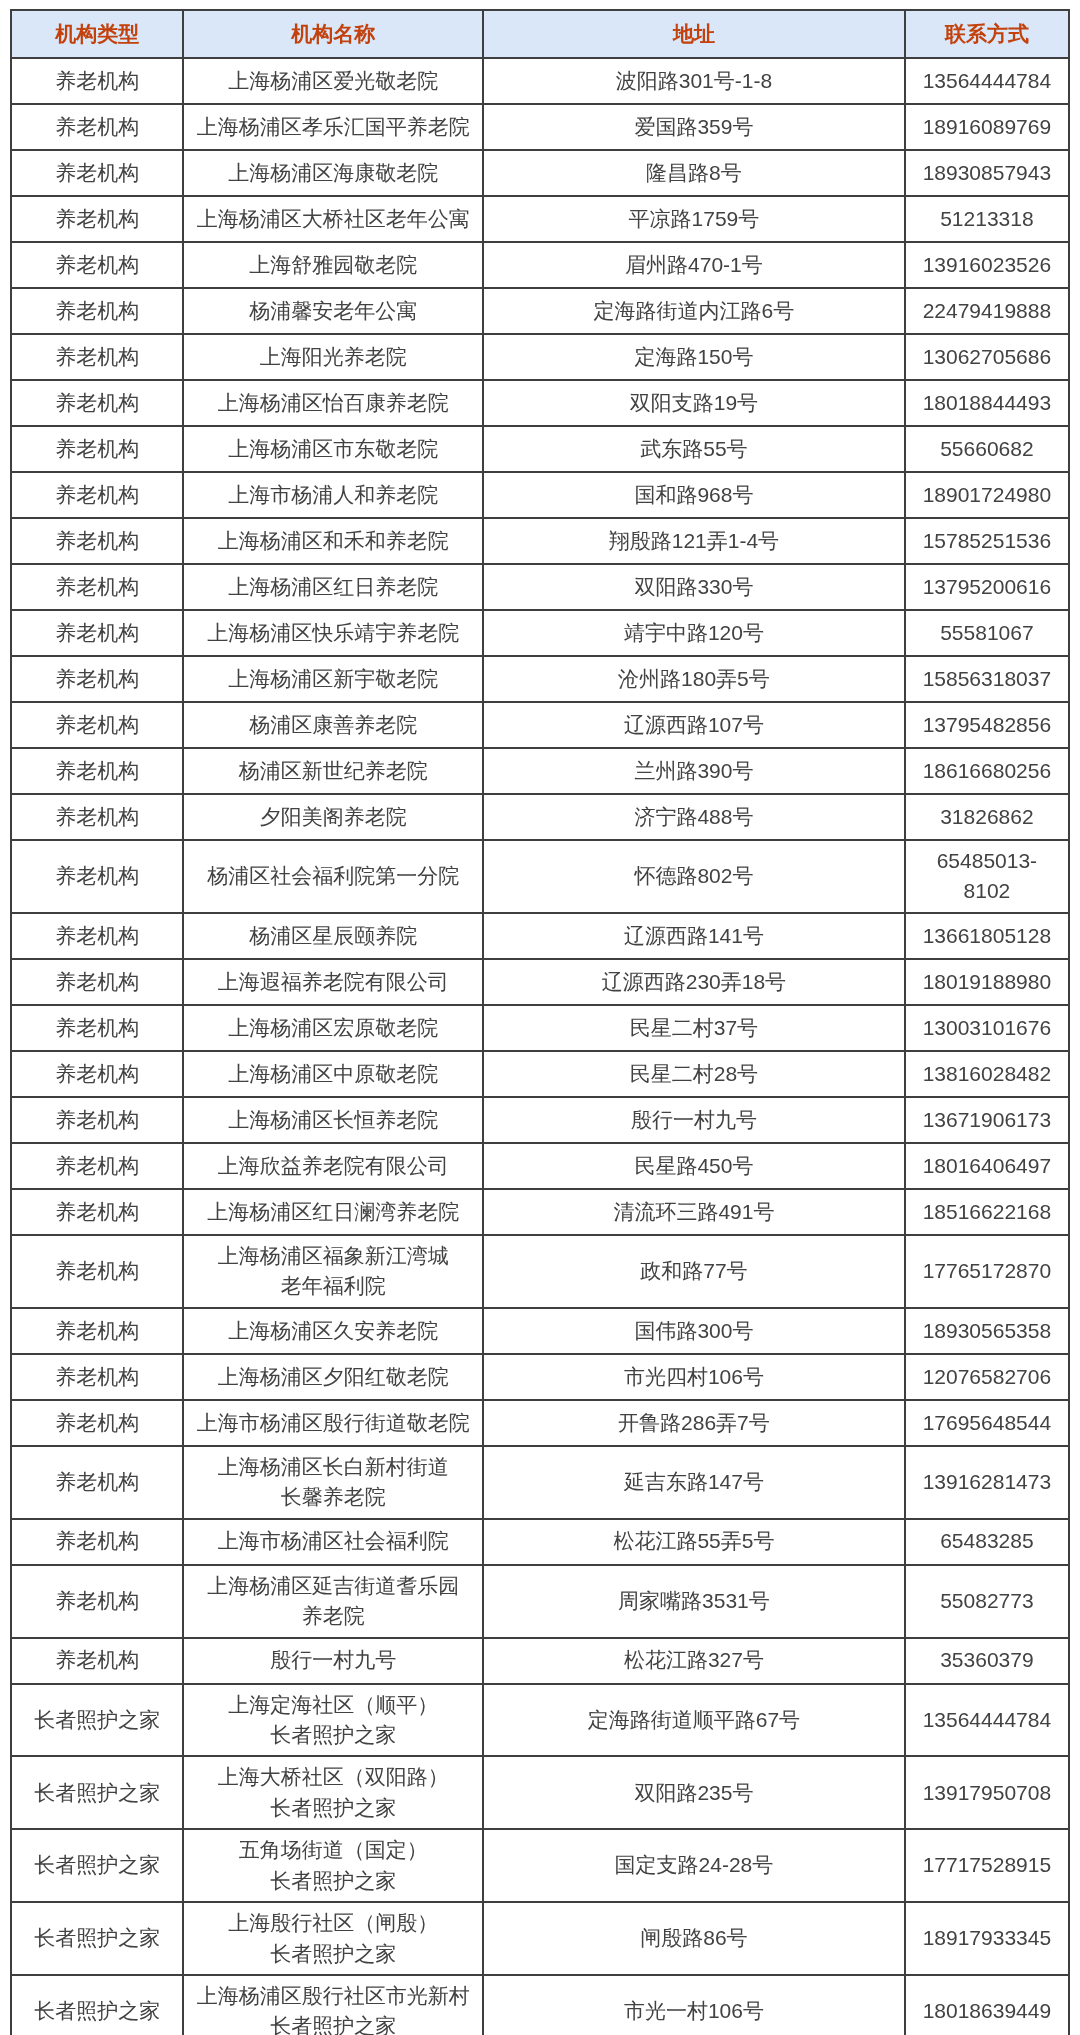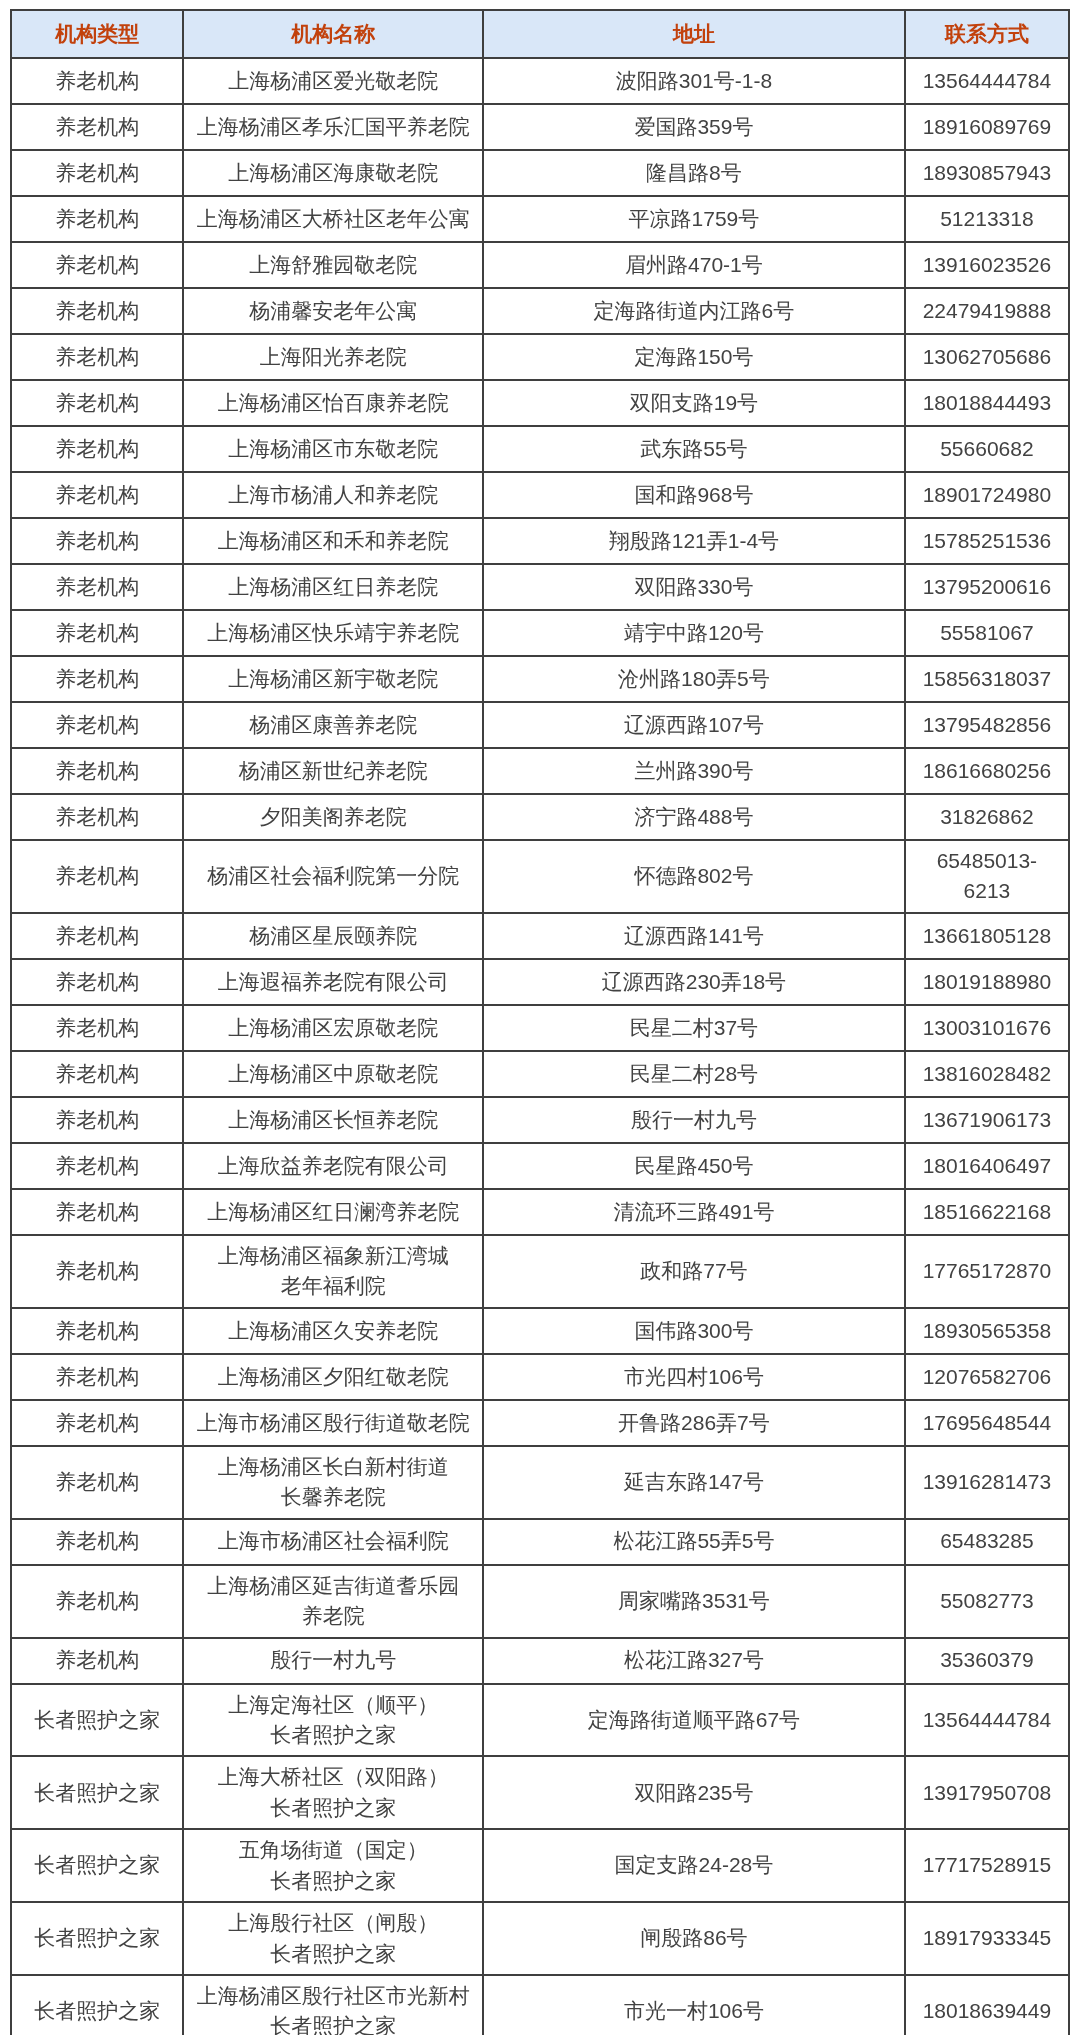--- a/index.html
+++ b/index.html
@@ -166,21 +166,21 @@
           <td class="col-type">养老机构</td>
           <td class="col-name">夕阳美阁养老院</td>
           <td class="col-address">济宁路488号</td>
           <td class="col-phone">31826862</td>
         </tr>
         <tr>
           <td class="col-type">养老机构</td>
           <td class="col-name">杨浦区社会福利院第一分院</td>
           <td class="col-address">怀德路802号</td>
           <td class="col-phone">65485013-
-6213</td>
+8102</td>
         </tr>
         <tr>
           <td class="col-type">养老机构</td>
           <td class="col-name">杨浦区星辰颐养院</td>
           <td class="col-address">辽源西路141号</td>
           <td class="col-phone">13661805128</td>
         </tr>
         <tr>
           <td class="col-type">养老机构</td>
           <td class="col-name">上海遐福养老院有限公司</td>

